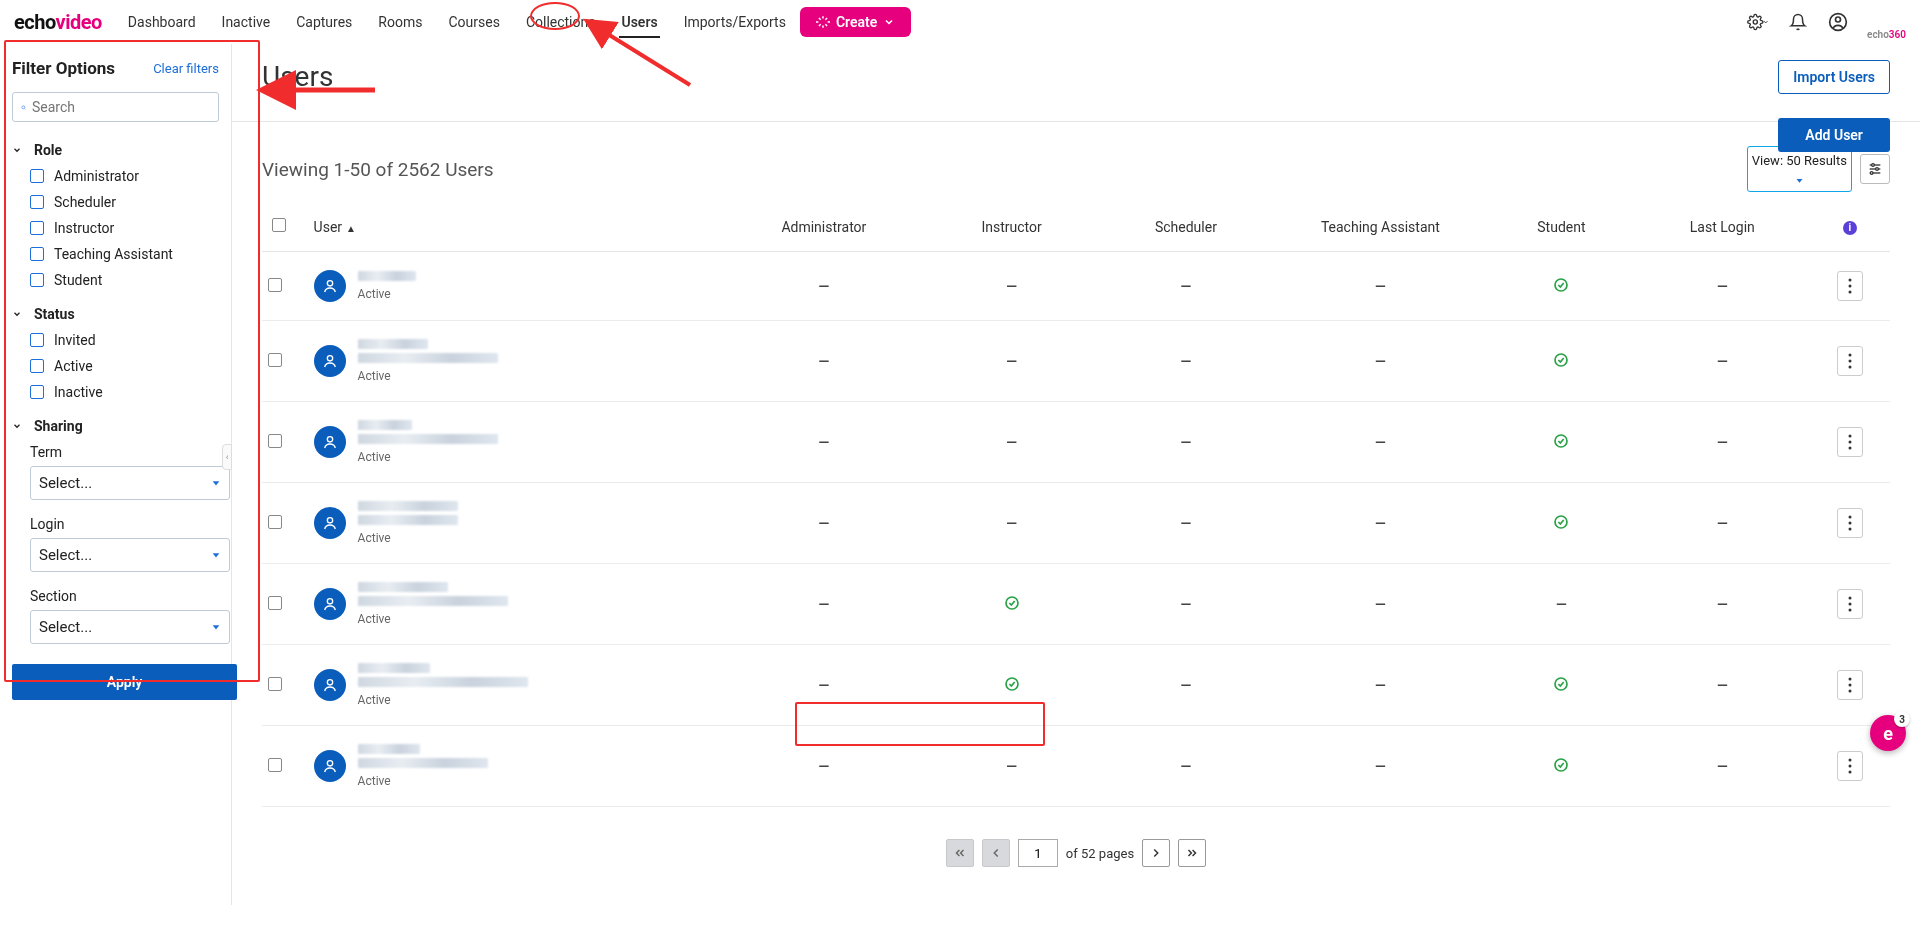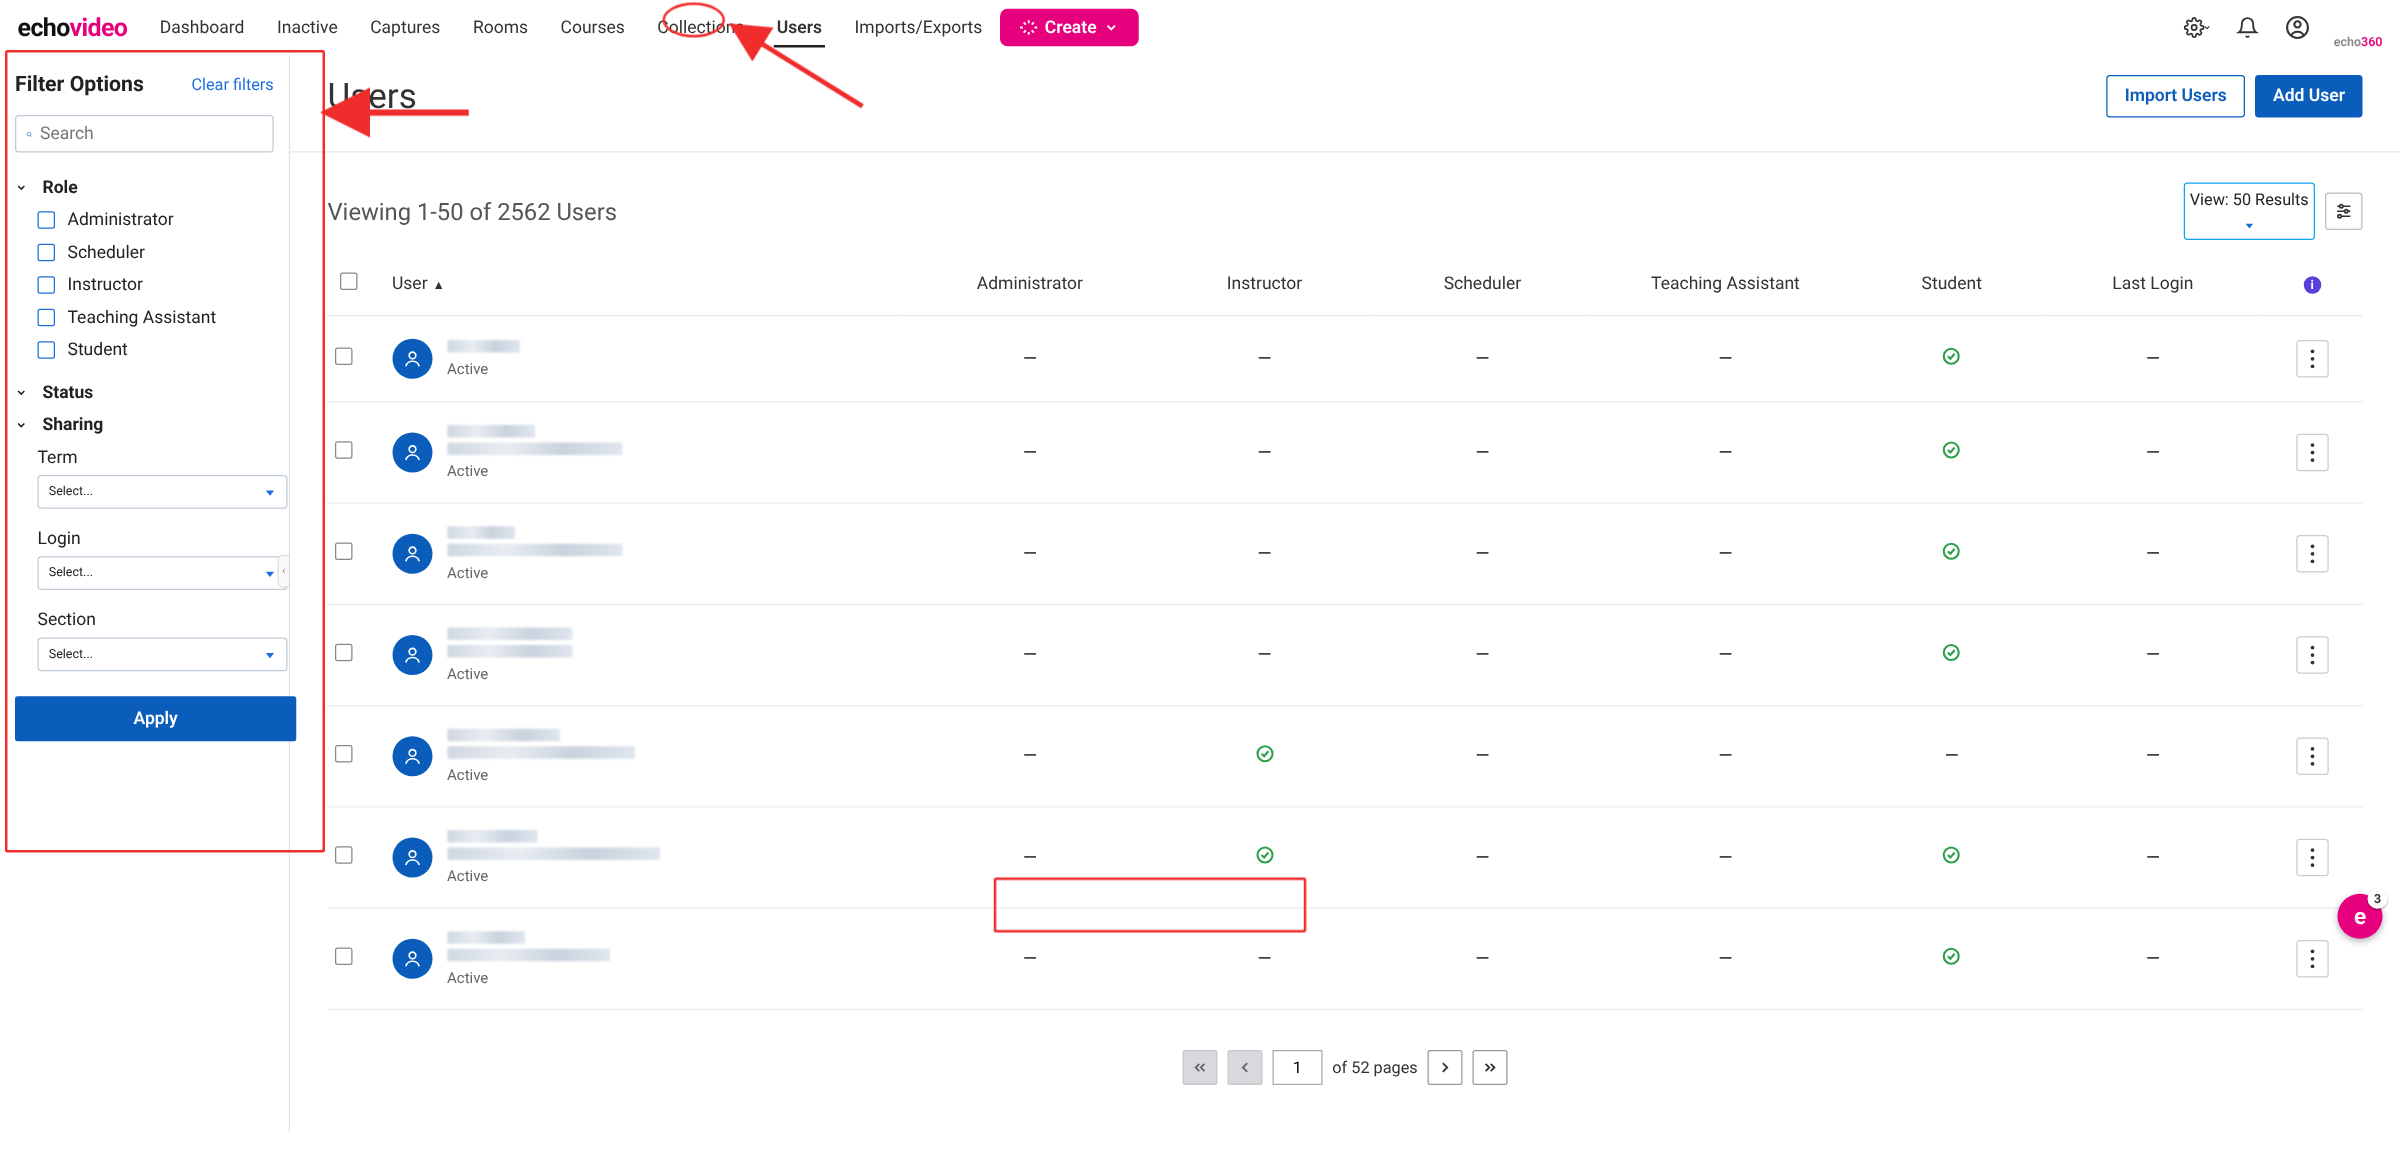--- a/index.html
+++ b/index.html
@@ -31,27 +31,27 @@
   .clear-filters { color: #1e6fd9; font-size: 13px; cursor: pointer; }
   .search-box { display: flex; align-items: center; border: 1px solid #bfcbd6; border-radius: 3px; padding: 6px 8px; gap: 6px; margin-bottom: 20px; background: #fff; }
   .search-box input { border: none; outline: none; font-size: 14px; flex: 1; }
   .section-head { display: flex; align-items: center; gap: 12px; font-weight: 700; font-size: 14px; margin-bottom: 10px; cursor: pointer; }
   .chev { width: 10px; height: 10px; }
   .check-list { margin: 0 0 18px 18px; display: flex; flex-direction: column; gap: 10px; }
   .check-item { display: flex; align-items: center; gap: 10px; font-size: 14px; cursor: pointer; }
   .cb { width: 14px; height: 14px; border: 1.5px solid #1e6fd9; border-radius: 2px; display: inline-block; }
   .field-group { margin: 0 0 16px 18px; }
   .field-label { font-size: 14px; margin-bottom: 6px; display: block; }
-  .select { border: 1px solid #bfcbd6; border-radius: 3px; padding: 7px 8px; font-size: 10px; display: flex; justify-content: space-between; align-items: center; cursor: pointer; background: #fff; width: 200px; }
+  .select { border: 1px solid #bfcbd6; border-radius: 3px; padding: 7px 8px; font-size: 15px; display: flex; justify-content: space-between; align-items: center; cursor: pointer; background: #fff; width: 200px; }
   .apply-btn { width: 225px; background: #0a5dbb; color: #fff; border: none; padding: 10px 0; font-size: 14px; font-weight: 600; border-radius: 2px; cursor: pointer; margin-top: 4px; }
   .collapse-handle { position: absolute; right: -1px; top: 400px; width: 10px; height: 26px; border: 1px solid #ddd; border-radius: 4px 0 0 4px; background: #fafafa; display:flex; align-items:center; justify-content:center; font-size:9px; color:#888; cursor:pointer; }
 
   
   .page-title { font-size: 28px; font-weight: 400; color: #333; margin: 16px 0 8px; }
-  .page-actions { position: absolute; right: 30px; top: 16px; display: flex; gap: 8px; }
+  .page-actions { position: absolute; right: 30px; top: 16px; display: flex; gap: 24px; flex-direction: column; }
   .btn-outline { border: 1.5px solid #0a5dbb; background: #fff; color: #0a5dbb; padding: 8px 14px; font-size: 14px; font-weight: 600; border-radius: 3px; cursor: pointer; }
   .btn-primary { border: none; background: #0a5dbb; color: #fff; padding: 9px 14px; font-size: 14px; font-weight: 600; border-radius: 3px; cursor: pointer; }
   .divider { height: 1px; background: #e5e5e5; margin: 28px -30px 0; }
 
   
   .results-bar { display: flex; align-items: center; justify-content: space-between; margin: 24px 0 16px; }
   .viewing { font-size: 19px; color: #555; font-weight: 400; }
   .view-controls { display: flex; gap: 8px; align-items: center; }
   .view-select { border: 1px solid #0ea5e9; border-radius: 3px; padding: 6px 4px; font-size: 13px; display: flex; align-items: center; gap: 8px; cursor: pointer; flex-direction: column; }
   .settings-btn { border: 1px solid #bbb; border-radius: 3px; width: 30px; height: 30px; display:flex; align-items:center; justify-content:center; cursor:pointer; }
@@ -192,20 +192,34 @@
           <span>Student</span>
         </div>
       </div>
 
     <div class="section-head">
       <svg class="chev" viewBox="0 0 24 24" fill="none" stroke="currentColor" stroke-width="3">
           <polyline points="6 9 12 15 18 9"></polyline>
         </svg>
       <span>Status</span>
     </div>
+    <div class="check-list" id="status-list">
+        <div class="check-item">
+          <span class="cb"></span>
+          <span>Invited</span>
+        </div>
+        <div class="check-item">
+          <span class="cb"></span>
+          <span>Active</span>
+        </div>
+        <div class="check-item">
+          <span class="cb"></span>
+          <span>Inactive</span>
+        </div>
+      </div>
 
     <div class="section-head">
       <svg class="chev" viewBox="0 0 24 24" fill="none" stroke="currentColor" stroke-width="3">
           <polyline points="6 9 12 15 18 9"></polyline>
         </svg>
       <span>Sharing</span>
     </div>
 
     <div class="field-group">
       <span class="field-label">Term</span>

